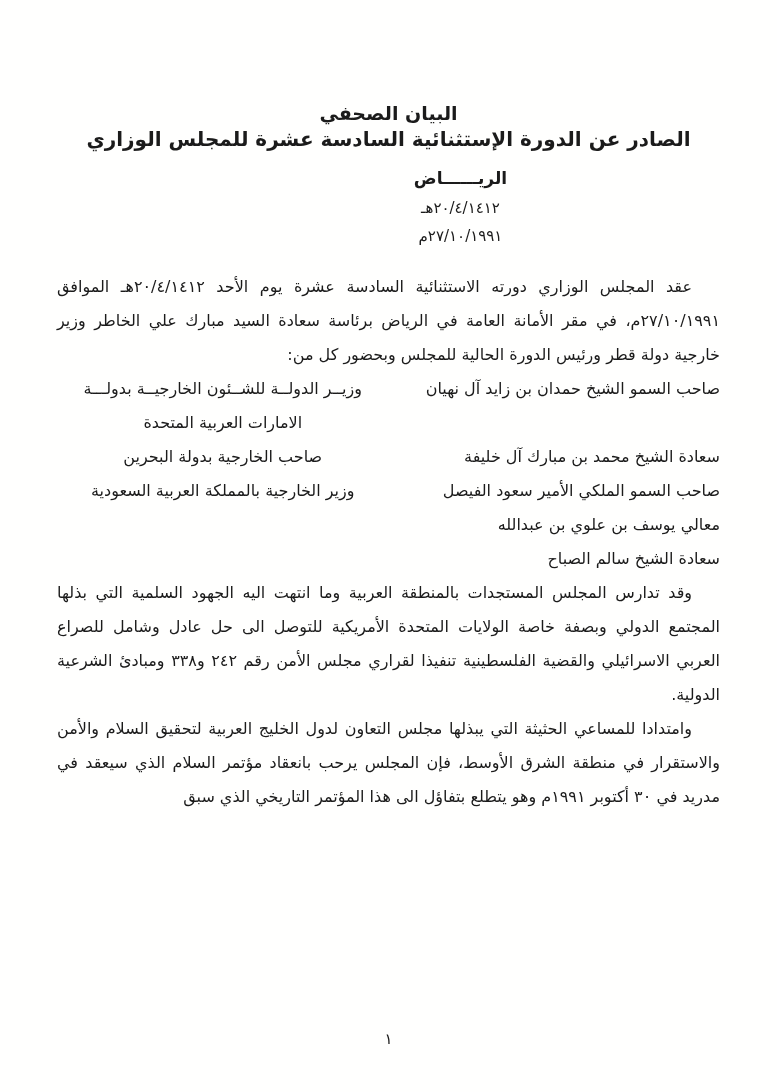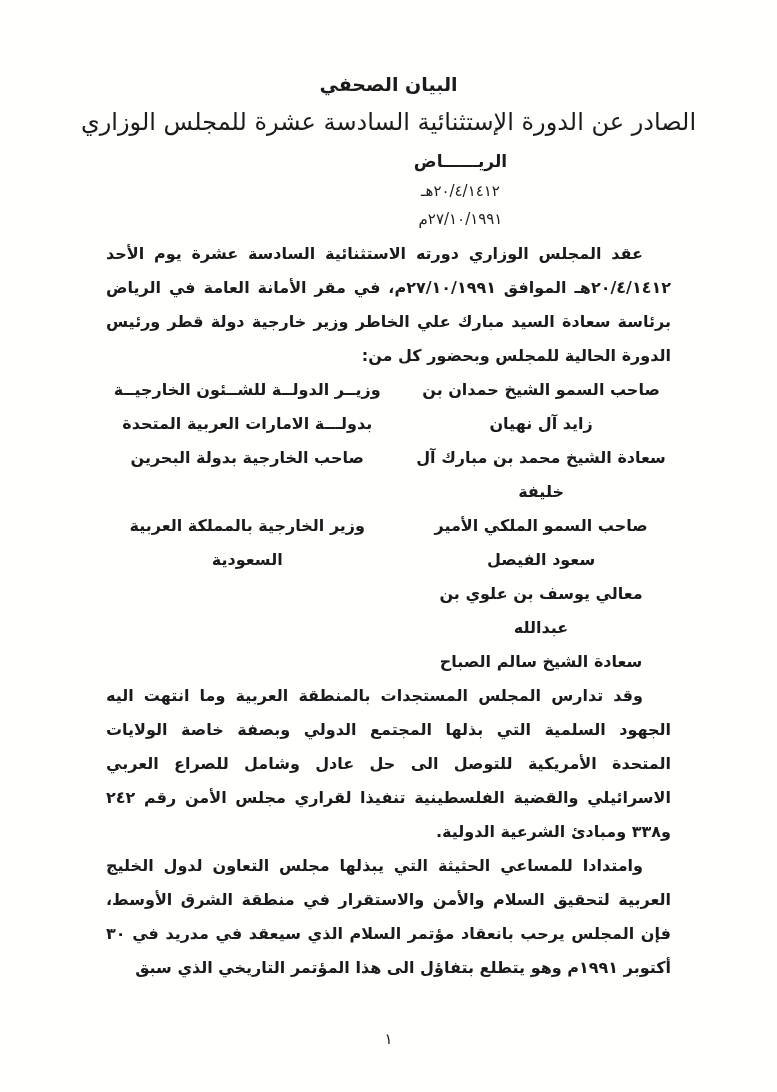--- a/index.html
+++ b/index.html
@@ -13,73 +13,71 @@
     height: 1092px;
     margin: 0 auto;
     background: #fffffe;
     color: #1b1b1b;
     overflow: hidden;
   }
   
   .doc-header {
     direction: rtl;
     text-align: center;
-    padding-top: 71px;
+    padding-top: 100px;
   }
   .title {
     font-size: 19px;
     font-weight: bold;
     line-height: 26px;
   }
   .subtitle {
-    font-size: 24px;
-    font-weight: normal;
+    font-size: 20px;
+    font-weight: bold;
     line-height: 26px;
-    margin-top: 12px;
   }
   .meta-block {
     position: relative;
     left: 72px;            
     margin-top: 14px;
     text-align: center;
   }
   .location {
     font-size: 17px;
     font-weight: bold;
     line-height: 24px;
   }
   .date {
     font-size: 15px;
     line-height: 20px;
     margin-top: 8px;
   }
   
   .doc-body {
     direction: rtl;
-    padding: 0 106px;
-    margin-top: 8px;
+    padding: 0 57px;
+    margin-top: 24px;
     font-size: 16px;
     line-height: 34px;
-    font-weight: bold;
   }
   .para {
     text-align: justify;
     text-indent: 28px;
   }
   .attendees {
     width: 100%;
   }
   .attendee-row {
     display: flex;
     justify-content: space-between;
     align-items: flex-start;
   }
   .attendee-name {
     flex: 0 0 46%;
-    text-align: center;
+    text-align: right;
   }
   .attendee-title {
     flex: 0 0 50%;
     text-align: center;   
   }
   
   .doc-footer {
     position: absolute;
     left: 0;
     right: 0;

